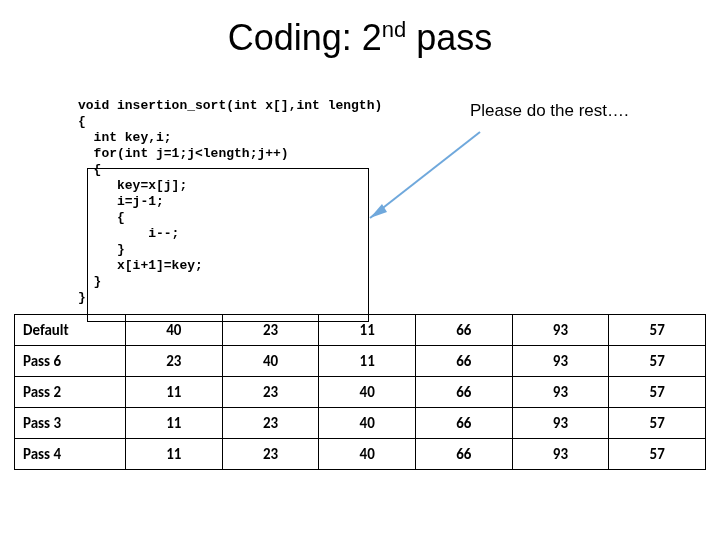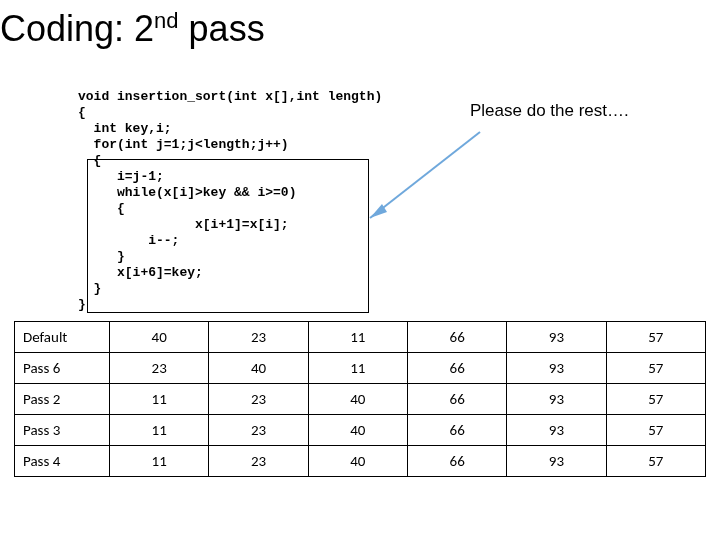--- a/index.html
+++ b/index.html
@@ -6,22 +6,23 @@
     margin: 0;
     padding: 0;
     width: 720px;
     height: 540px;
     background: #fff;
     font-family: Arial, Helvetica, sans-serif;
     position: relative;
     overflow: hidden;
   }
   .title {
+    text-align: center;
     font-size: 36px;
-    margin-top: 8px;
+    margin-top: 17px;
     margin-bottom: 6px;
     font-weight: normal;
   }
   .title sup {
     font-size: 22px;
     vertical-align: super;
   }
   .code-area {
     position: relative;
     margin-left: 78px;
@@ -52,48 +53,48 @@
     border-collapse: collapse;
     width: 692px;
     margin: 8px auto 0 auto;
   }
   table.data td {
     border: 1px solid #000;
     text-align: center;
     font-family: Calibri, Tahoma, Arial, sans-serif;
     font-size: 15px;
     height: 30px;
-    padding: 0 4px;
+    padding: 0 20px;
+    font-weight: bold;
   }
   table.data td.row-label {
     text-align: left;
     padding-left: 8px;
     width: 82px;
   }
 </style>
 </head>
 <body>
 
 <h1 class="title">
   <span>Coding: 2</span><sup>nd</sup><span> pass</span>
 </h1>
 
 <div class="code-area">
   <div class="code-line">void insertion_sort(int x[],int length)</div>
   <div class="code-line">{</div>
   <div class="code-line">  int key,i;</div>
   <div class="code-line">  for(int j=1;j&lt;length;j++)</div>
   <div class="code-line">  {</div>
+  <div class="code-line">     key=x[j];</div>
   <div class="code-line">     i=j-1;</div>
-  <div class="code-line">     while(x[i]&gt;key &amp;&amp; i&gt;=0)</div>
   <div class="code-line">     {</div>
-  <div class="code-line">               x[i+1]=x[i];</div>
   <div class="code-line">         i--;</div>
   <div class="code-line">     }</div>
-  <div class="code-line">     x[i+6]=key;</div>
+  <div class="code-line">     x[i+1]=key;</div>
   <div class="code-line">  }</div>
   <div class="code-line">}</div>
 
   <div class="box" style="left:9px; top:70px; width:280px; height:152px;"></div>
 </div>
 
 <div class="annotation" style="left:470px; top:101px;">Please do the rest….</div>
 
 <div class="arrow-wrap" style="left:290px; top:130px;">
   <svg width="200" height="110">

